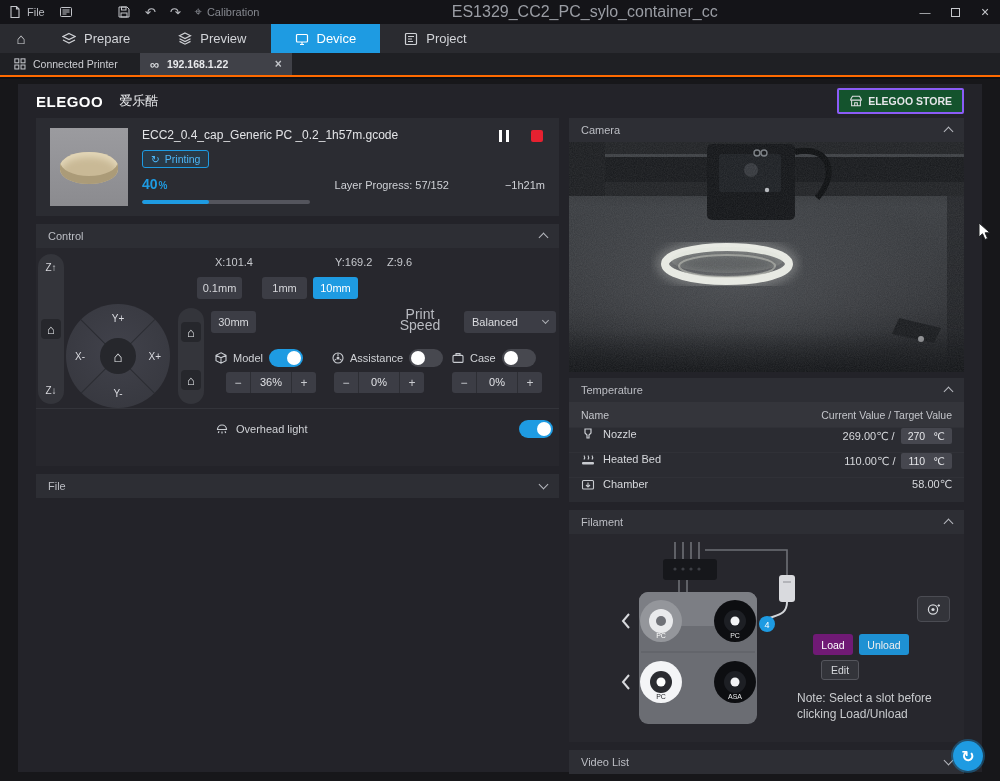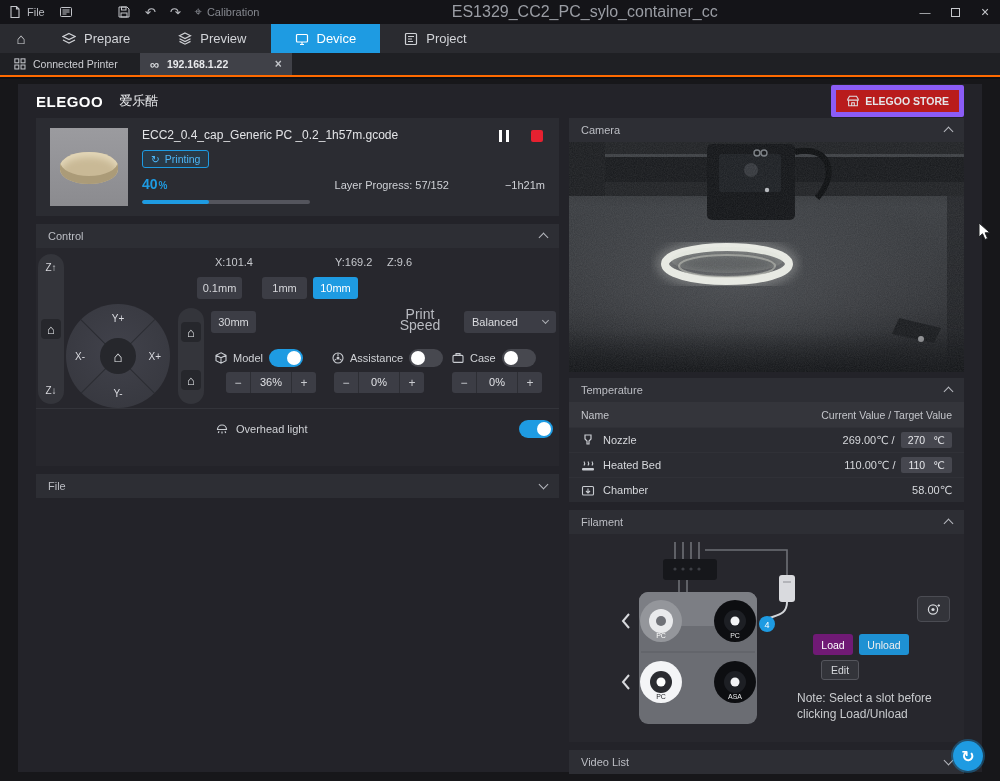--- a/index.html
+++ b/index.html
@@ -26,21 +26,21 @@
   .connected{display:flex;align-items:center;gap:7px;padding:0 14px;font-size:10.5px;font-weight:normal;color:#cdced3}
   .ptab{width:152px;margin-left:8px;background:#404148;display:flex;align-items:center;gap:8px;padding:0 10px;font-size:10.5px;font-weight:bold;color:#e8e9ec}
   .ptab .inf{font-size:13px;color:#d6d8db}
   .ptab .x{margin-left:auto;font-size:12px;color:#c2c4c9}
   
   .main{position:absolute;top:79px;left:0;right:0;bottom:0;background:#17171a;padding:5px 18px 9px}
   .content{width:100%;height:100%;background:#232329;position:relative;padding:0 18px}
   .page-head{height:28px;display:flex;align-items:center;padding-top:6px}
   .brand{font-size:15px;font-weight:800;color:#fff;letter-spacing:.5px}
   .brand-cn{font-size:13px;color:#e8e9ec;margin-left:16px}
-  .store-btn{margin-left:auto;display:flex;align-items:center;gap:5px;border:5px solid #8b5cf6;background:#b91c1c;color:#e5e6e9;font-size:10.5px;font-weight:bold;padding:4px 10px;border-radius:2px}
+  .store-btn{margin-left:auto;display:flex;align-items:center;gap:5px;border:2px solid #8b5cf6;background:#14532d;color:#e5e6e9;font-size:10.5px;font-weight:bold;padding:4px 10px;border-radius:2px}
   .cols{display:flex;gap:10px;margin-top:6px}
   .col-left{flex:1;min-width:0}
   .col-right{width:395px;flex:none}
   .section{background:#27272d;margin-top:8px}
   .sec-head{height:24px;display:flex;align-items:center;justify-content:space-between;padding:0 12px;background:#2d2e34;font-size:11px;color:#bcbec4}
   .chev{width:7px;height:7px;border-right:1.6px solid #b7b9bf;border-bottom:1.6px solid #b7b9bf;display:inline-block}
   .chev.up{transform:rotate(-135deg);margin-top:3px}
   .chev.down{transform:rotate(45deg);margin-bottom:3px}
   
   .print-card{background:#2b2c32;height:98px;display:flex;gap:14px;padding:10px 14px}
@@ -88,21 +88,21 @@
   .jog{position:absolute;font-size:10px;color:#dadbe0;z-index:2}
   .jog.yp{top:9px;left:50%;transform:translateX(-50%)}
   .jog.ym{bottom:9px;left:50%;transform:translateX(-50%)}
   .jog.xm{left:9px;top:50%;transform:translateY(-50%)}
   .jog.xp{right:9px;top:50%;transform:translateY(-50%)}
   .pad-home{position:absolute;left:50%;top:50%;transform:translate(-50%,-50%);width:36px;height:36px;border-radius:50%;background:#26272c;display:flex;align-items:center;justify-content:center;color:#eceef1;font-size:15px;z-index:2}
   
   .cam-body{height:230px;background:#222428;overflow:hidden}
   
   .temp-subhead{height:25px;background:#34353b;display:flex;align-items:center;justify-content:space-between;padding:0 12px;font-size:10.5px;color:#c3c5ca}
-  .temp-row{height:25px;display:flex;align-items:center;padding:0 12px;font-size:11px;border-top:1px solid #303137;background:#2b2c32;color:#d6d8dc}
+  .temp-row{height:25px;display:flex;align-items:flex-start;padding:0 12px;font-size:11px;border-top:1px solid #303137;background:#2b2c32;color:#d6d8dc}
   .temp-row .ticon{margin-right:8px;display:flex}
   .temp-right{margin-left:auto;display:flex;align-items:center;gap:6px}
   .target-box{background:#46474f;border-radius:2px;padding:2px 7px;font-size:10.5px;color:#e4e5e9;display:flex;gap:8px}
   
   .fil-body{position:relative;height:208px}
   .fil-svg{position:absolute;left:18px;top:8px}
   .fil-iconbtn{position:absolute;left:348px;top:62px;width:33px;height:26px;background:#33343a;border:1px solid #4b4c53;border-radius:4px;display:flex;align-items:center;justify-content:center}
   .fil-btn{position:absolute;height:21px;border-radius:3px;background:#701a75;color:#fff;font-size:10.5px;display:flex;align-items:center;justify-content:center}
   .fil-load{left:244px;top:100px;width:40px}
   .fil-unload{left:290px;top:100px;width:50px;background:#1e9be2;opacity:.92}

